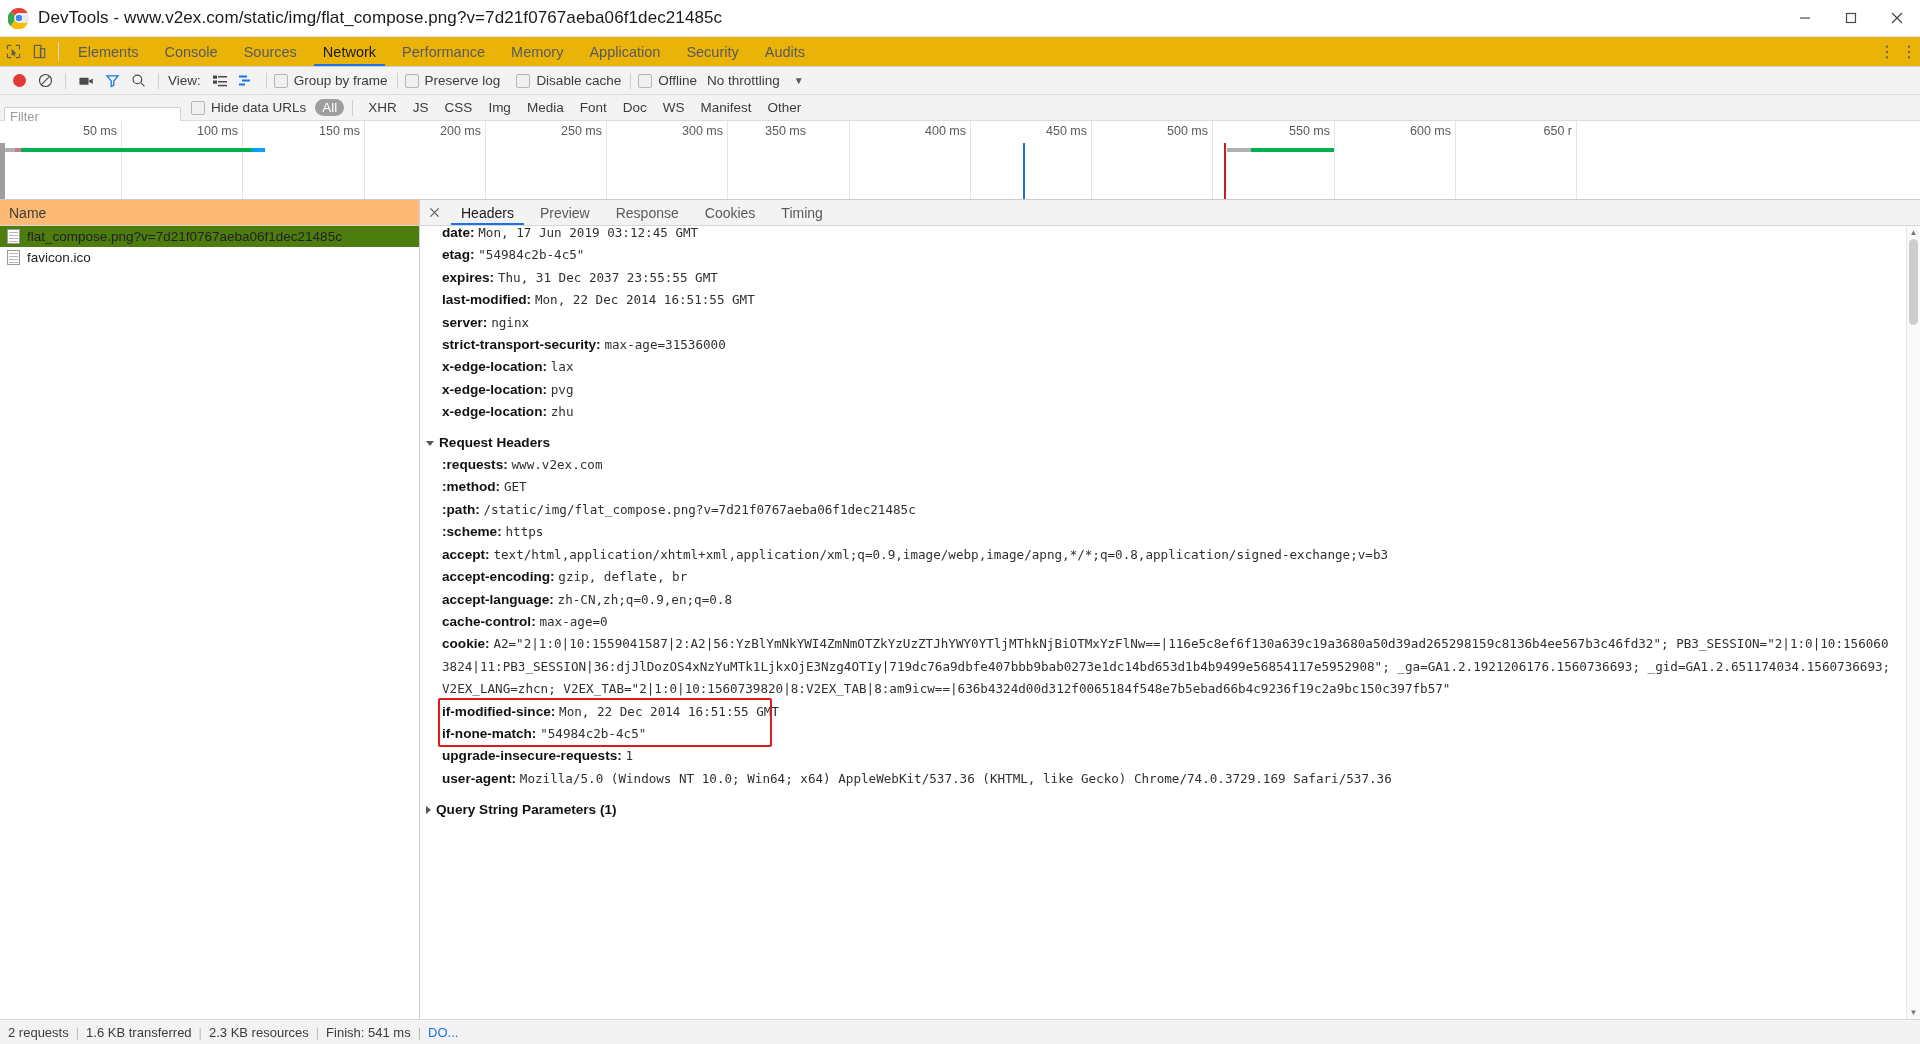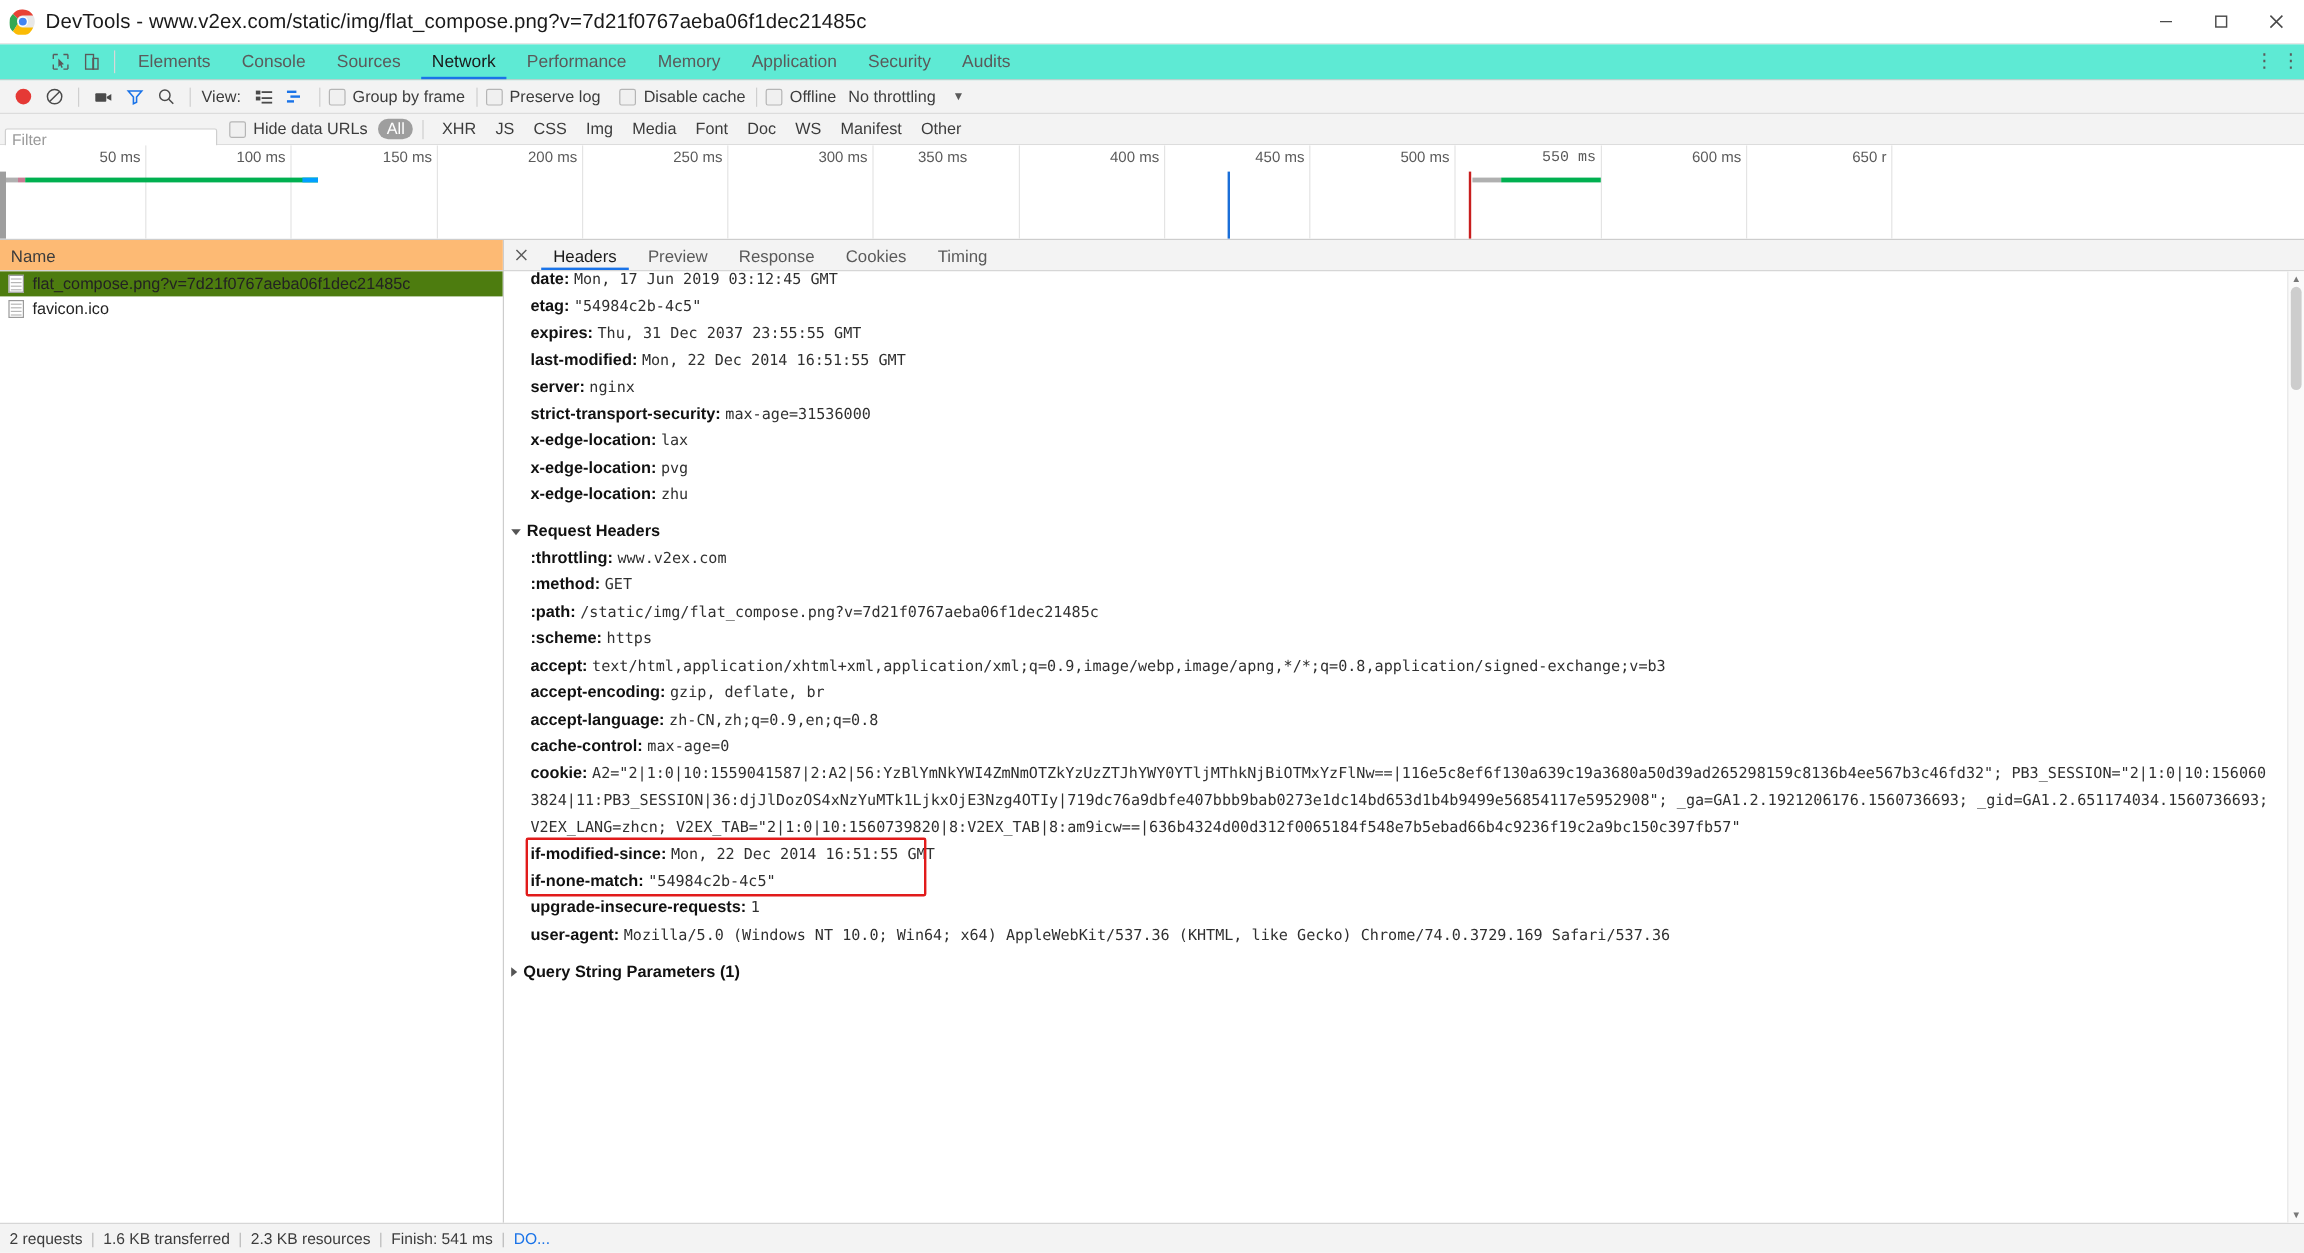--- a/index.html
+++ b/index.html
@@ -21,22 +21,22 @@
   }
   .tb-logo{width:22px;height:22px;margin-left:8px;margin-right:8px;flex:0 0 22px;position:relative;}
   .tb-title{font-size:17px;color:#1a1a1a;white-space:nowrap;letter-spacing:0.1px;}
   .tb-spacer{flex:1 1 auto;}
   .winbtn{width:46px;height:36px;display:flex;align-items:center;justify-content:center;flex:0 0 46px;color:#4a4a4a;}
   .winbtn svg{display:block;}
   .winbtn.close{margin-right:0px;}
 
   
   .maintabs{
-    height:29px;flex:0 0 29px;background:#5eead4;display:flex;align-items:stretch;
-    border-bottom:1px solid #cdcdcd;font-size:14.5px;color:#5a5a5a;padding-left:37px;
+    height:29px;flex:0 0 29px;background:#eab308;display:flex;align-items:stretch;
+    border-bottom:1px solid #cdcdcd;font-size:14.5px;color:#5a5a5a;
   }
   .mt-iconbtn{width:26px;display:flex;align-items:center;justify-content:center;flex:0 0 26px;color:#5a5a5a;}
   .mt-sep{width:1px;background:#d8d8d8;margin:5px 6px 5px 6px;flex:0 0 1px;}
   .mt-tab{padding:0 13px;display:flex;align-items:center;white-space:nowrap;position:relative;color:#5a5a5a;}
   .mt-tab.active{color:#1a1a1a;}
   .mt-tab.active:after{content:"";position:absolute;left:4px;right:4px;bottom:0;height:2px;background:#1a73e8;}
   .mt-right{margin-left:auto;display:flex;align-items:center;}
   .mt-dots{width:22px;display:flex;align-items:center;justify-content:center;color:#5a5a5a;font-size:16px;letter-spacing:0;line-height:1;}
 
   
@@ -320,21 +320,21 @@
     <div class="ov-ticklabel" style="left:21px;  width:96px;">50 ms</div>
     <div class="ov-ticklabel" style="left:142px; width:96px;">100 ms</div>
     <div class="ov-ticklabel" style="left:264px; width:96px;">150 ms</div>
     <div class="ov-ticklabel" style="left:385px; width:96px;">200 ms</div>
     <div class="ov-ticklabel" style="left:506px; width:96px;">250 ms</div>
     <div class="ov-ticklabel" style="left:627px; width:96px;">300 ms</div>
     <div class="ov-ticklabel" style="left:710px; width:96px;">350 ms</div>
     <div class="ov-ticklabel" style="left:870px; width:96px;">400 ms</div>
     <div class="ov-ticklabel" style="left:991px; width:96px;">450 ms</div>
     <div class="ov-ticklabel" style="left:1112px;width:96px;">500 ms</div>
-    <div class="ov-ticklabel" style="left:1234px;width:96px;font-family:Liberation Mono, monospace;">550 ms</div>
+    <div class="ov-ticklabel" style="left:1234px;width:96px;">550 ms</div>
     <div class="ov-ticklabel" style="left:1355px;width:96px;">600 ms</div>
     <div class="ov-ticklabel" style="left:1476px;width:96px;">650 r</div>
 
     <div class="ov-band" style="left:5px;  width:10px; top:27px; background:#b0b0b0;"></div>
     <div class="ov-band" style="left:15px; width:6px;  top:27px; background:#c87b93;"></div>
     <div class="ov-band" style="left:21px; width:244px;top:27px; background:#00b050;"></div>
     <div class="ov-band" style="left:252px;width:13px; top:27px; background:#00a0ff;"></div>
 
     <div class="ov-band" style="left:1227px;width:24px;top:27px; background:#b0b0b0;"></div>
     <div class="ov-band" style="left:1251px;width:83px;top:27px; background:#00b050;"></div>
@@ -424,21 +424,21 @@
             <span class="hdr-k">x-edge-location:</span>
             <span class="hdr-v">zhu</span>
           </div>
 
           <div class="sec-title" style="margin-top:8px;">
             <span class="tri down"></span>
             <span>Request Headers</span>
           </div>
 
           <div class="hdr-line">
-            <span class="hdr-k">:throttling:</span>
+            <span class="hdr-k">:requests:</span>
             <span class="hdr-v">www.v2ex.com</span>
           </div>
           <div class="hdr-line">
             <span class="hdr-k">:method:</span>
             <span class="hdr-v">GET</span>
           </div>
           <div class="hdr-line">
             <span class="hdr-k">:path:</span>
             <span class="hdr-v">/static/img/flat_compose.png?v=7d21f0767aeba06f1dec21485c</span>
           </div>

